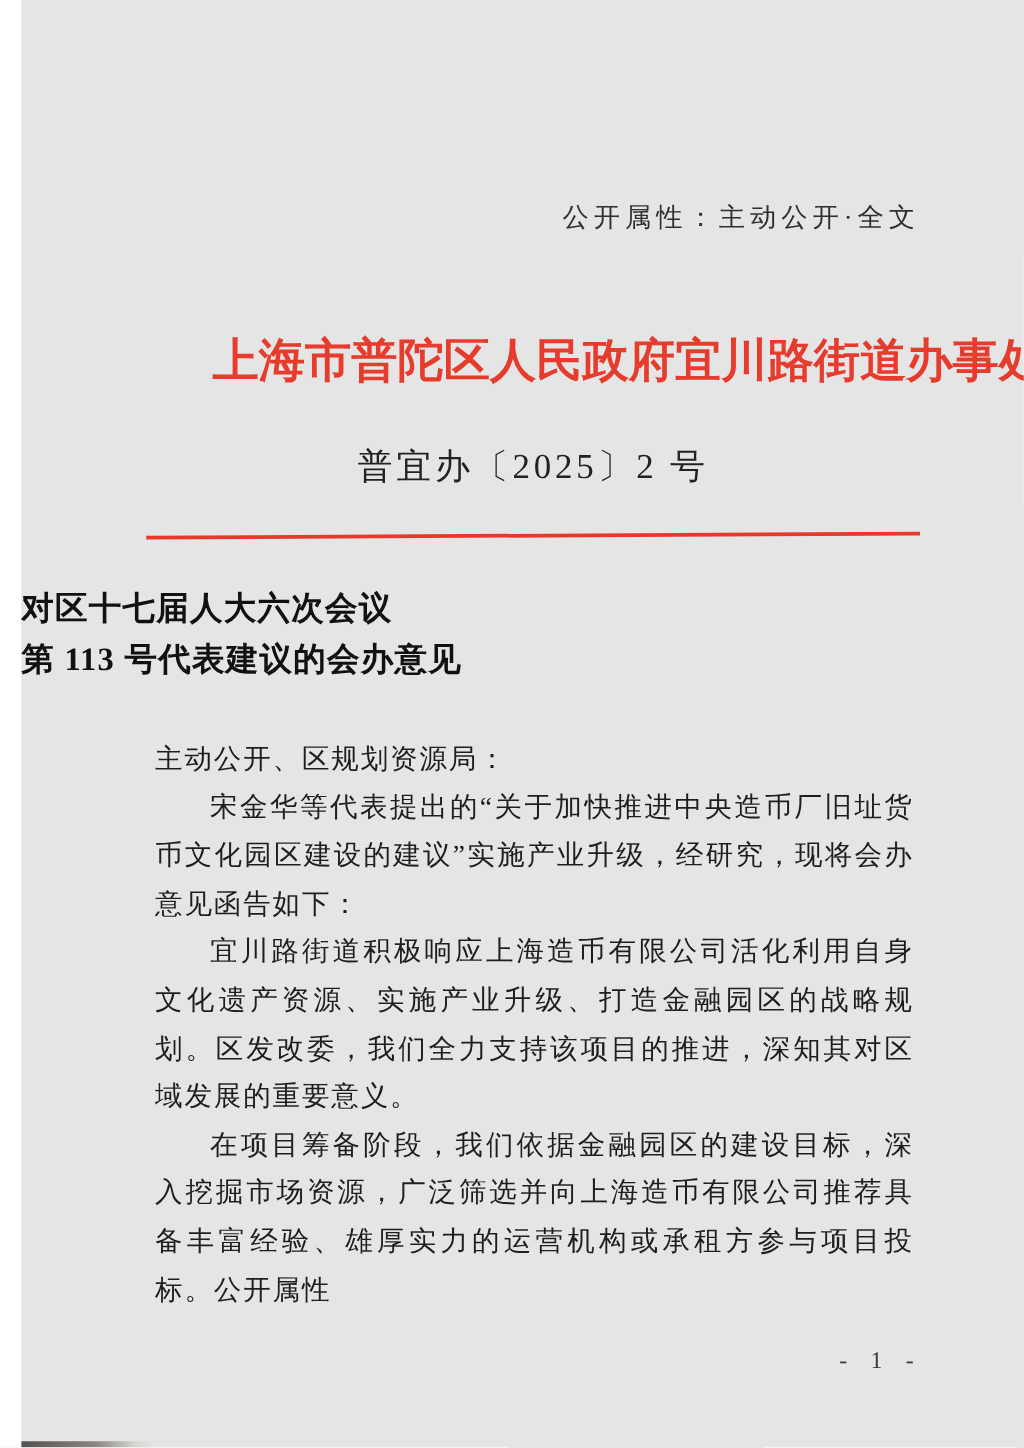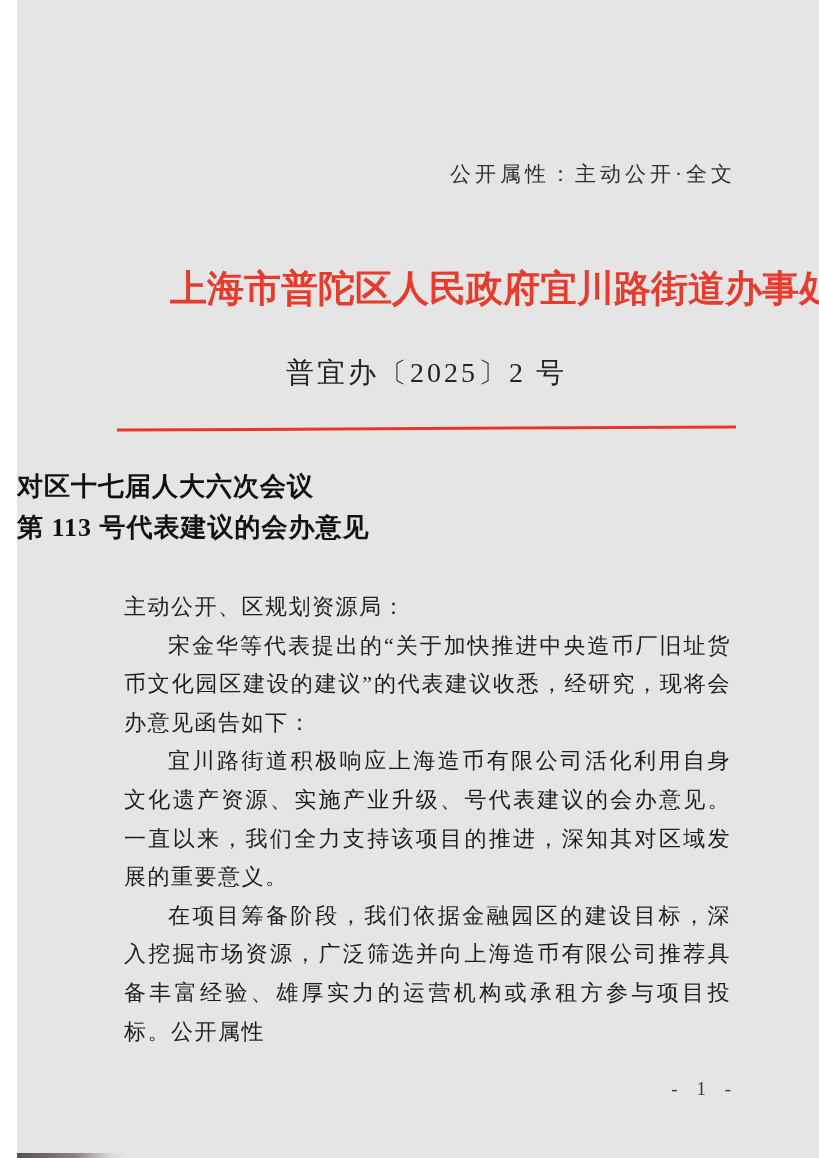--- a/index.html
+++ b/index.html
@@ -113,22 +113,22 @@
 
   <div class="redline"></div>
 
   <div class="title">
     <div>对区十七届人大六次会议</div>
     <div>第 113 号代表建议的会办意见</div>
   </div>
 
   <div class="body">
     <p class="salutation">主动公开、区规划资源局：</p>
-    <p class="para">宋金华等代表提出的“关于加快推进中央造币厂旧址货币文化园区建设的建议”的代表建议收悉，经研究，现将会办意见函告如下：</p>
-    <p class="para">宜川路街道积极响应上海造币有限公司活化利用自身文化遗产资源、实施产业升级、号代表建议的会办意见。一直以来，我们全力支持该项目的推进，深知其对区域发展的重要意义。</p>
+    <p class="para">宋金华等代表提出的“关于加快推进中央造币厂旧址货币文化园区建设的建议”实施产业升级，经研究，现将会办意见函告如下：</p>
+    <p class="para">宜川路街道积极响应上海造币有限公司活化利用自身文化遗产资源、实施产业升级、打造金融园区的战略规划。区发改委，我们全力支持该项目的推进，深知其对区域发展的重要意义。</p>
     <p class="para">在项目筹备阶段，我们依据金融园区的建设目标，深入挖掘市场资源，广泛筛选并向上海造币有限公司推荐具备丰富经验、雄厚实力的运营机构或承租方参与项目投标。公开属性</p>
   </div>
 
   <div class="pagenum">- 1 -</div>
 
   <div class="scan-artifact"></div>
 
 </div>
 
 </body></html>

